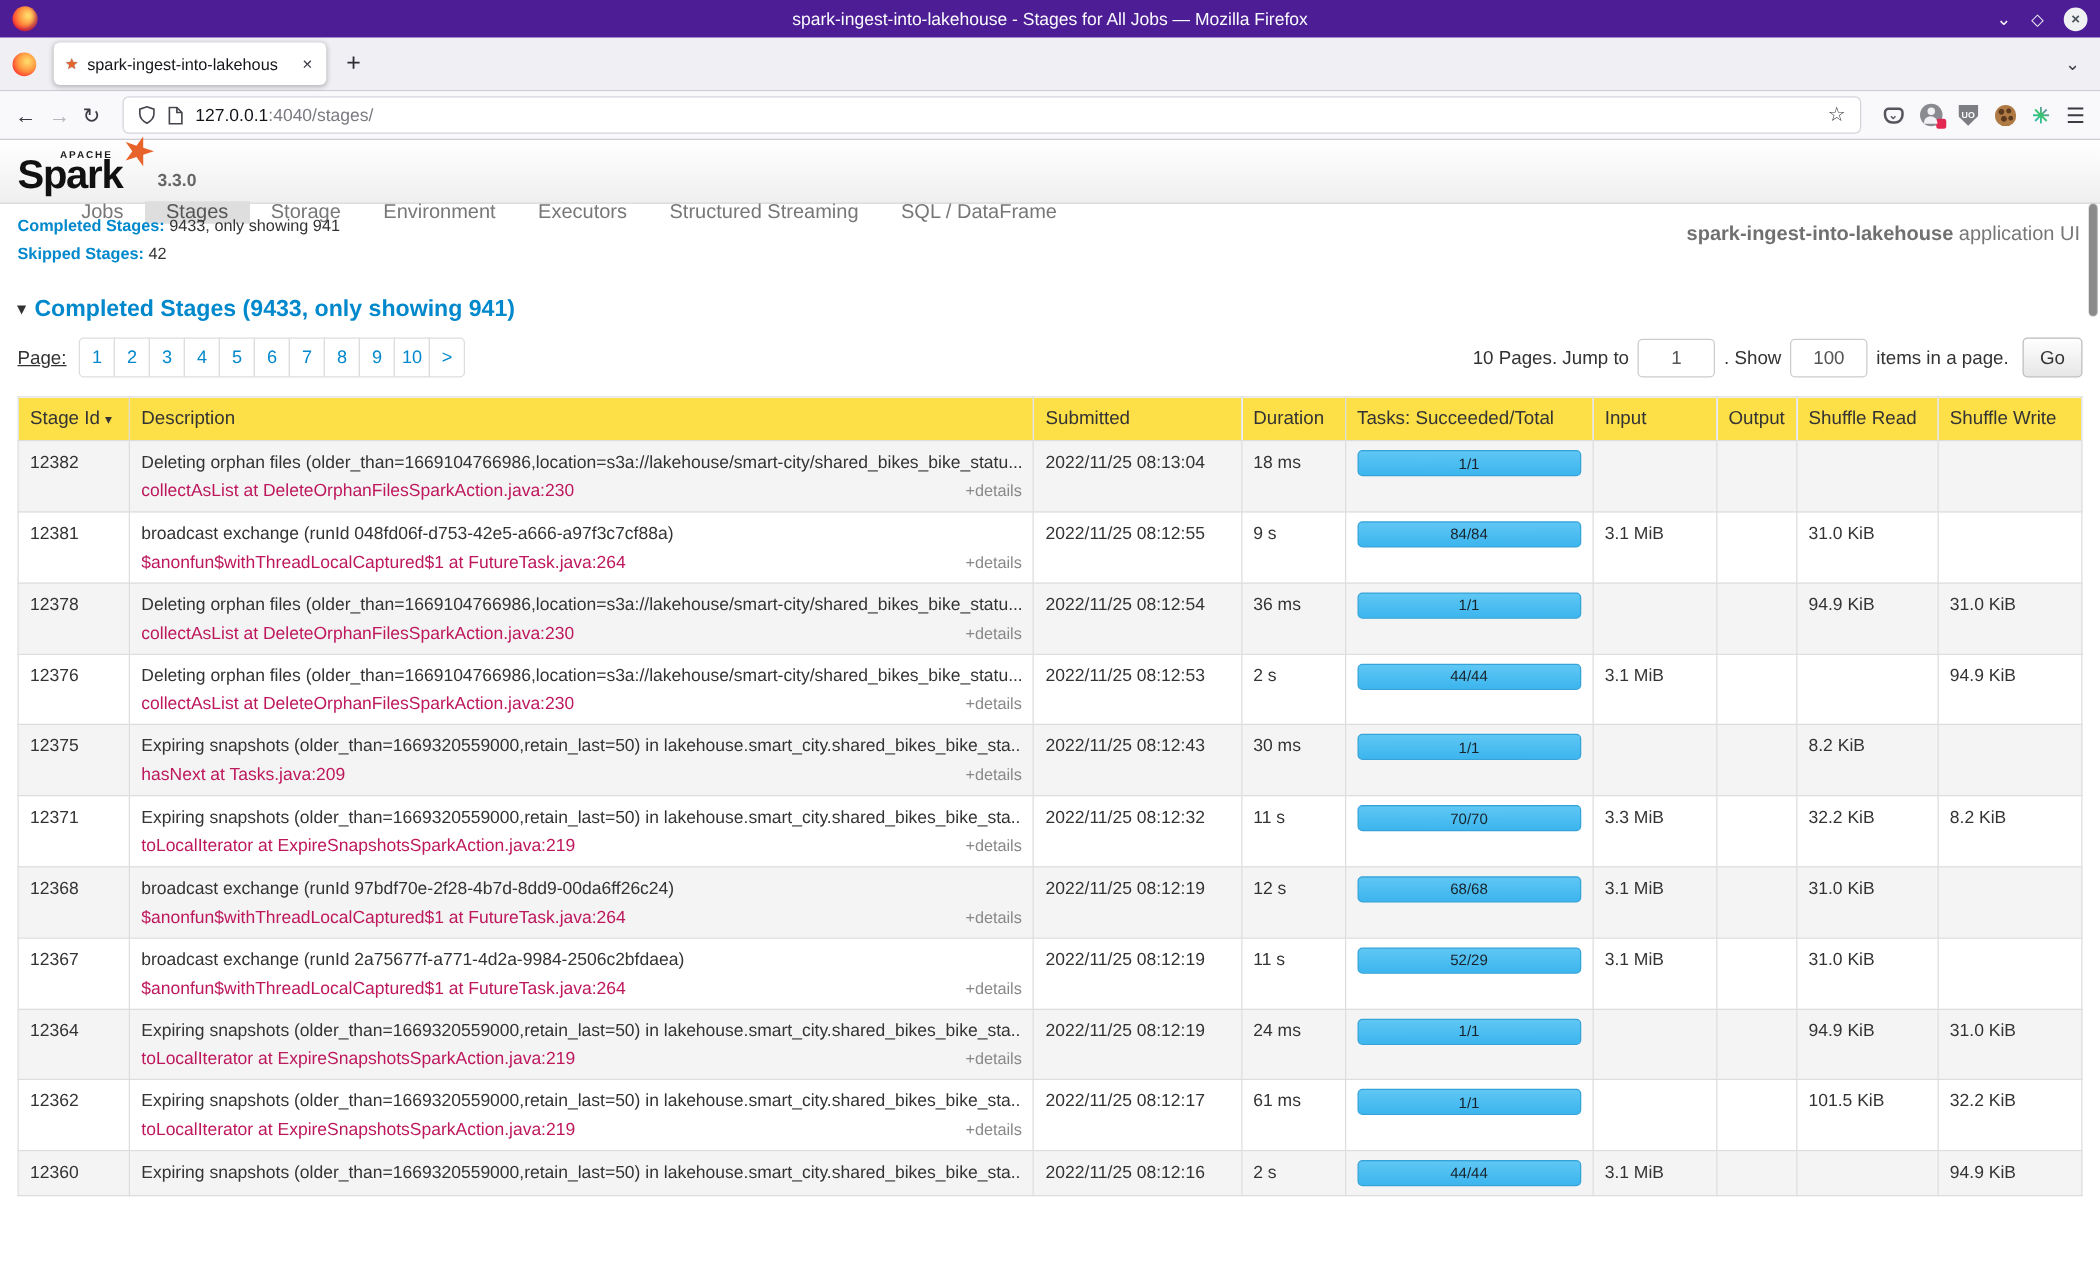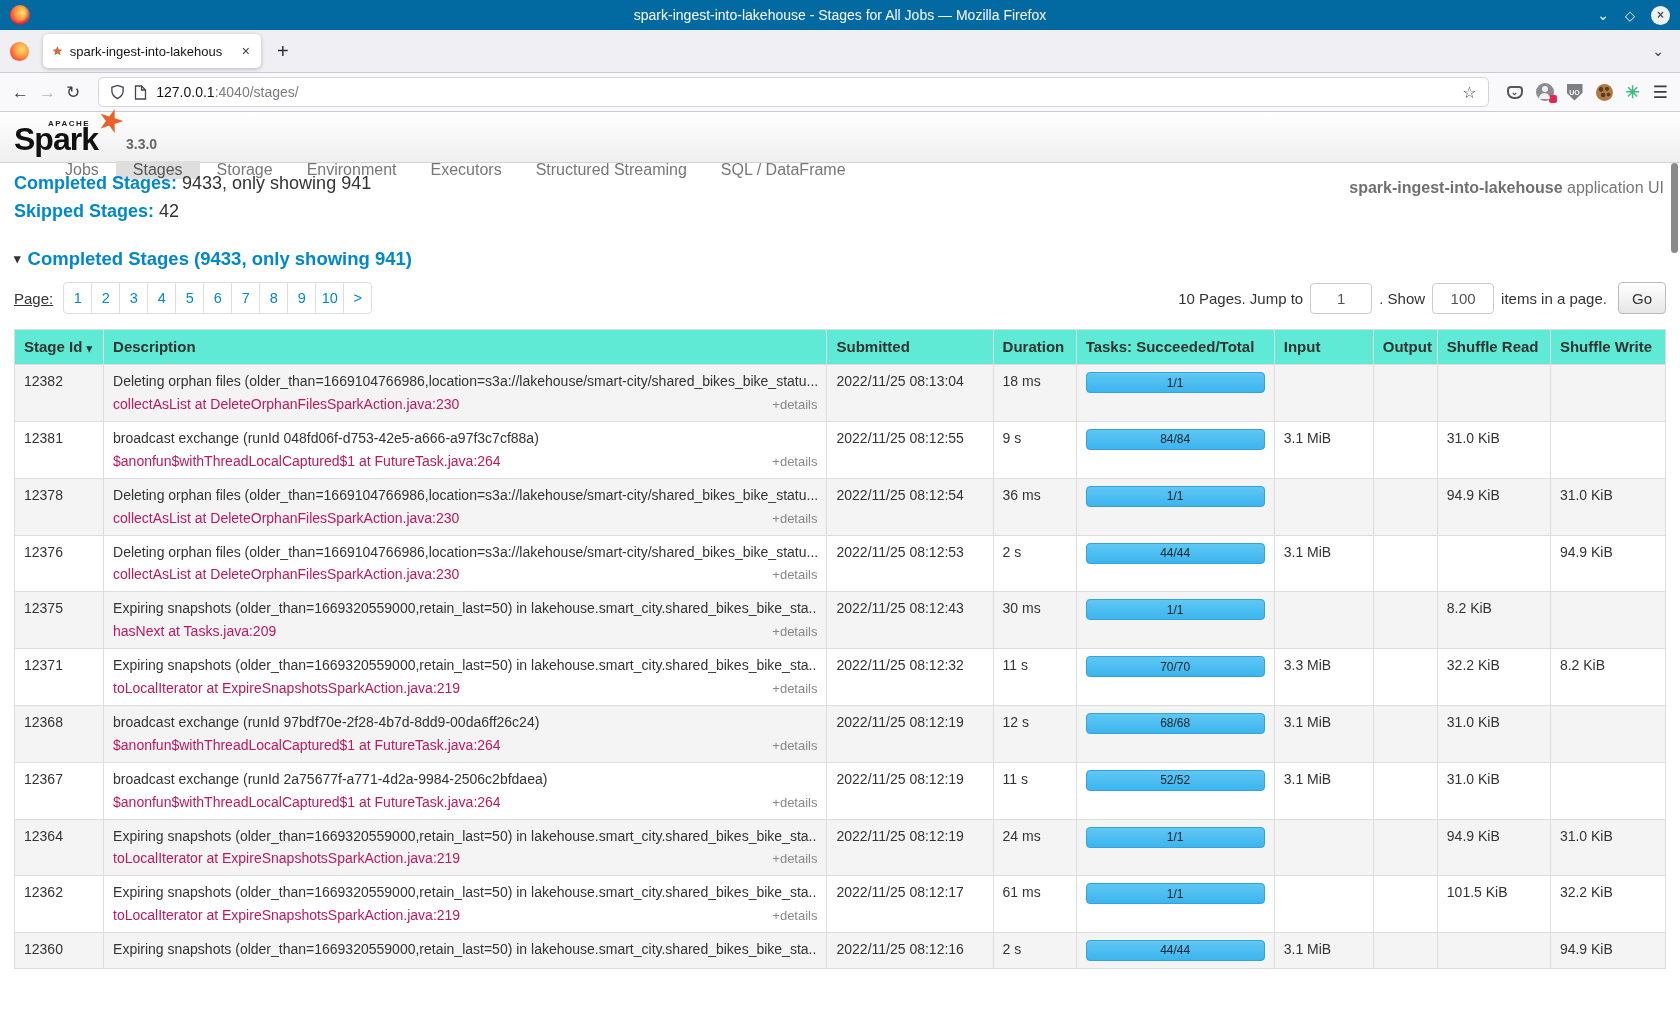--- a/index.html
+++ b/index.html
@@ -5,21 +5,21 @@
   * { box-sizing: border-box; }
   html,body { margin:0; padding:0; }
   body {
     width:1680px; height:1012px; overflow:hidden;
     font-family:"Liberation Sans", sans-serif;
     background:#ffffff; color:#333;
   }
 
   
   .titlebar {
-    height:30px; background:#0369a1; display:flex; align-items:center;
+    height:30px; background:#4c1d95; display:flex; align-items:center;
     position:relative; padding:0 10px;
   }
   .ff-logo {
     width:20px; height:20px; border-radius:50%;
     background: radial-gradient(circle at 62% 38%, #ffd567 8%, #ff9640 40%, #ff3b30 72%, #c5007c 100%);
     box-shadow: inset -2px -2px 3px rgba(120,0,90,.5);
   }
   .window-title {
     position:absolute; left:0; right:0; text-align:center;
     color:#fbfbfe; font-size:14px; pointer-events:none;
@@ -116,21 +116,21 @@
     display:flex; align-items:center; padding:0 17px; font-size:16px; color:#777;
     cursor:default; white-space:nowrap;
   }
   .nav-item.active { background:#dedede; color:#555; }
   .app-id { margin-left:auto; align-self:center; font-size:16px; color:#777; white-space:nowrap; }
   .app-id b { color:#707070; }
 
   
   .content { padding:10px 14px 0 14px; }
   .page-title { font-size:30px; font-weight:bold; color:#333; margin:22px 0 14px 0; letter-spacing:-.3px; }
-  .status-line { font-size:18px; margin:0 0 7px 0; color:#333; }
+  .status-line { font-size:13px; margin:0 0 7px 0; color:#333; }
   .status-line a { color:#0088cc; font-weight:bold; text-decoration:none; }
   .section-head { margin:26px 0 12px 0; font-size:18.5px; font-weight:bold; color:#0088cc; cursor:default; }
   .collapse-arrow { color:#333; font-size:13px; margin-right:7px; vertical-align:2px; }
 
   .pager-row { display:flex; align-items:center; font-size:15px; margin:0 0 15px 0; }
   .pager-label { margin-right:10px;text-decoration:underline; }
   .pager { display:flex; }
   .page-btn {
     min-width:29px; height:32px; display:flex; align-items:center; justify-content:center;
     border:1px solid #ddd; margin-left:-1px; background:#fff; color:#0088cc;
@@ -145,21 +145,21 @@
   }
   .go-btn {
     height:32px; padding:0 13px; border:1px solid #bbb; border-radius:4px;
     background:linear-gradient(#ffffff,#e6e6e6); font-size:15px; color:#333;
     font-family:"Liberation Sans",sans-serif; cursor:pointer; margin-left:4px;
   }
 
   
   table.stages { width:1652px; border-collapse:collapse; table-layout:fixed; font-size:14px; }
   .stages th, .stages td { border:1px solid #ddd; padding:7px 9px; text-align:left; vertical-align:top; line-height:1.35; }
-  .stages th { font-size:15px; font-weight:bold; color:#333; white-space:nowrap; overflow:hidden; background:#5eead4; }
+  .stages th { font-size:15px; font-weight:normal; color:#333; white-space:nowrap; overflow:hidden; background:#fde047; }
   .stages tbody tr:nth-child(odd) { background:#f4f4f4; }
   .sort-arrow { font-size:11px; color:#333; }
   .stage-id { color:#333; }
   .desc-text { white-space:nowrap; overflow:hidden; color:#333; }
   .desc-sub { display:flex; justify-content:space-between; align-items:baseline; margin-top:4px; }
   .desc-link { color:#be185d; text-decoration:none; white-space:nowrap; overflow:hidden; }
   .details-link { color:#888; font-size:13px; margin-left:8px; flex:0 0 auto; cursor:pointer; }
   .cell-nowrap { white-space:nowrap; }
   .progress {
     height:21px; border:1px solid #35a3d8; border-radius:4px;
@@ -459,21 +459,21 @@
     <td>
       <div class="desc-text">broadcast exchange (runId 2a75677f-a771-4d2a-9984-2506c2bfdaea)</div>
       <div class="desc-sub">
         <a href="#" class="desc-link">$anonfun$withThreadLocalCaptured$1 at FutureTask.java:264</a>
         <span class="details-link">+details</span>
       </div>
     </td>
     <td class="cell-nowrap">2022/11/25 08:12:19</td>
     <td class="cell-nowrap">11 s</td>
     <td>
-      <div class="progress">52/52</div>
+      <div class="progress">52/29</div>
     </td>
     <td class="cell-nowrap">3.1 MiB</td>
     <td class="cell-nowrap"></td>
     <td class="cell-nowrap">31.0 KiB</td>
     <td class="cell-nowrap"></td>
   </tr>
 
   <tr>
     <td class="stage-id">12364</td>
     <td>

